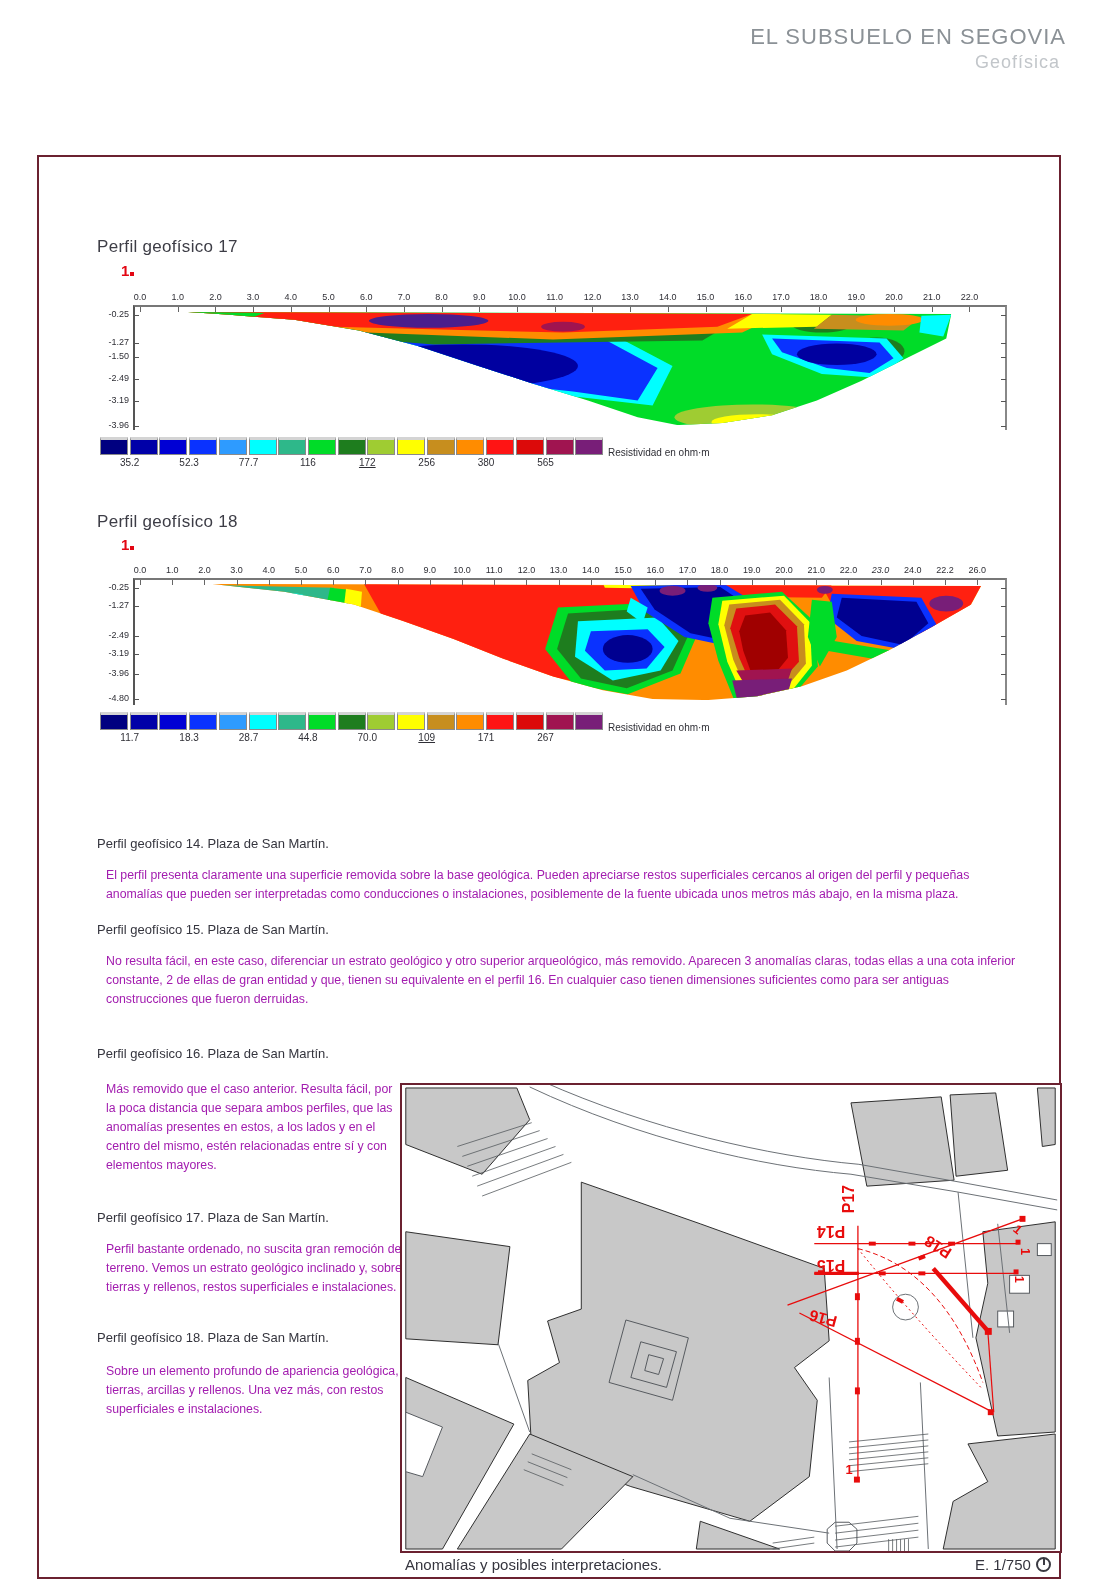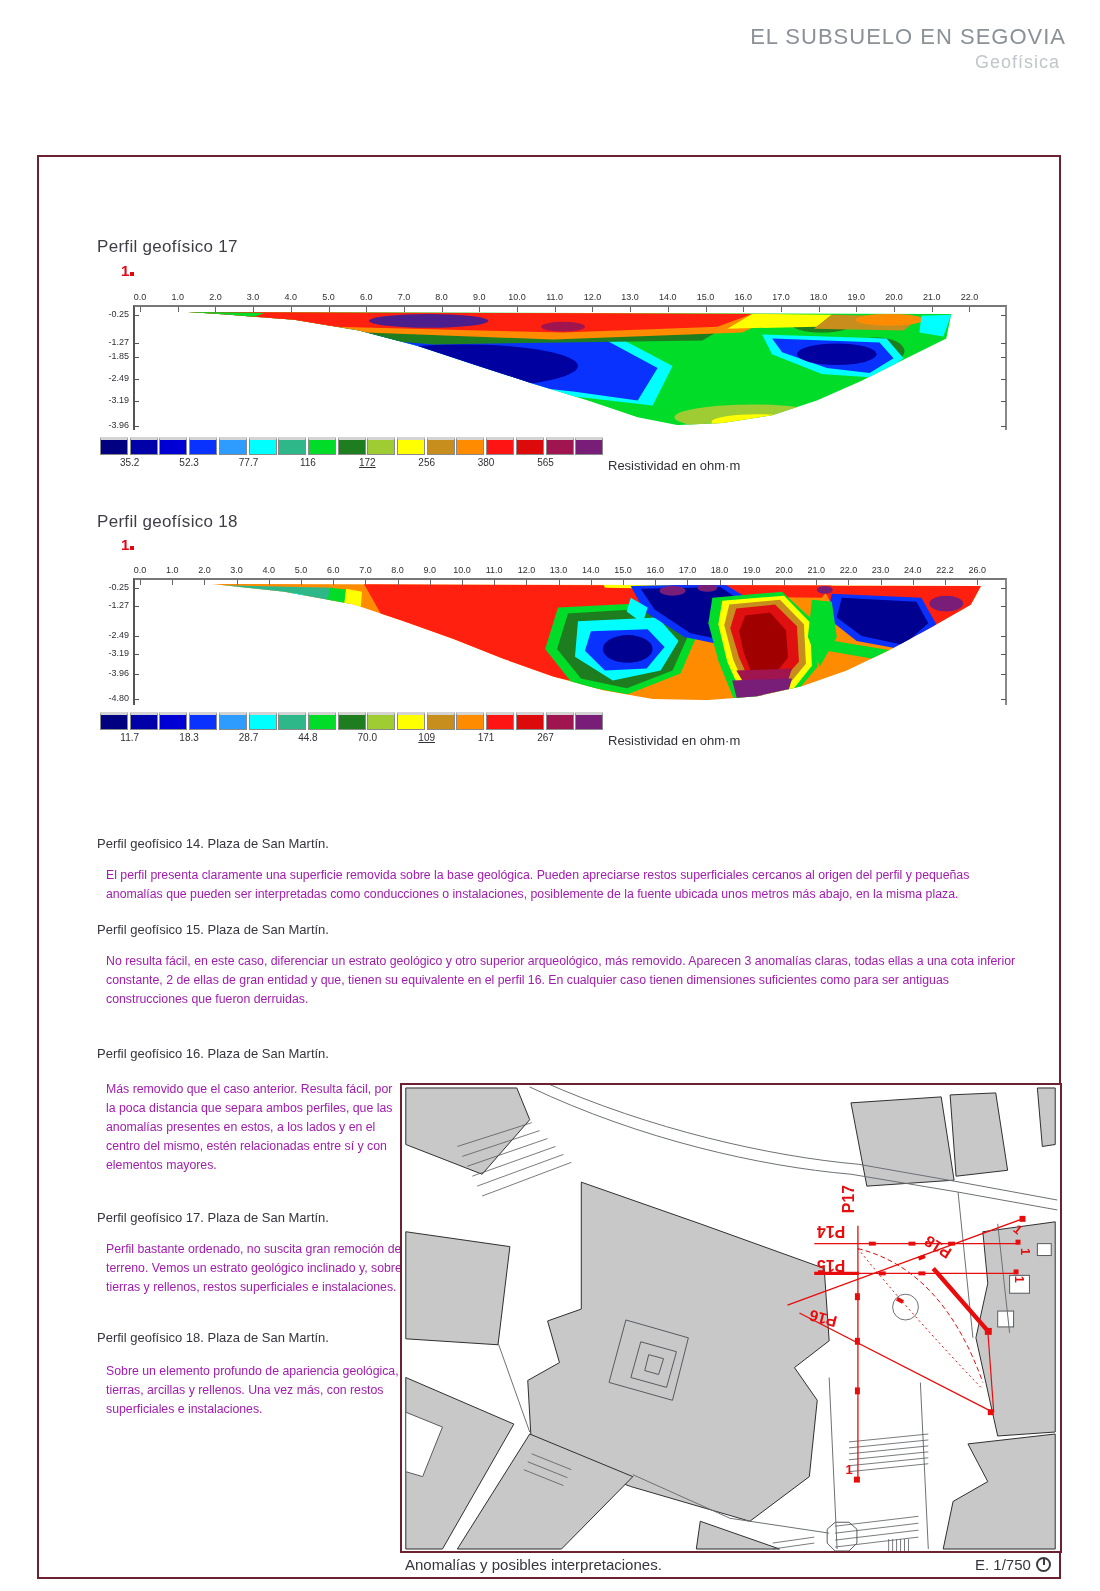--- a/index.html
+++ b/index.html
@@ -18,21 +18,21 @@
   .chart svg.blob{position:absolute;left:0;top:0;width:100%;height:100%;}
   .xlab{position:absolute;top:-15px;transform:translateX(-50%);font-size:9px;color:#2f2f36;white-space:nowrap;}
   .xtk{position:absolute;top:0;width:1px;height:5px;background:#666;}
   .ylab{position:absolute;left:-42px;width:36px;text-align:right;font-size:9px;color:#2f2f36;}
   .ytkl{position:absolute;left:-1px;width:5px;height:1px;background:#555;}
   .ytkr{position:absolute;right:-1px;width:5px;height:1px;background:#555;}
   
   .legend{position:absolute;left:100px;height:40px;}
   .sw{position:absolute;top:0;width:26px;height:14px;border:1px solid #8a8a8a;border-top:3px solid #d4d4d4;box-sizing:content-box;}
   .lv{position:absolute;top:20px;width:44px;margin-left:-22px;text-align:center;font-size:10px;color:#2f2f36;}
-  .lunit{position:absolute;top:21px;left:508px;font-size:13px;color:#2f2f36;white-space:nowrap;}
+  .lunit{position:absolute;top:10px;left:508px;font-size:10px;color:#2f2f36;white-space:nowrap;}
   
   .sec-h{position:absolute;left:97px;font-size:13px;color:#35353e;}
   .sec-b{position:absolute;left:97px;font-size:12.3px;line-height:1.55;color:#a21caf;margin-left:9px;}
   
   .map{position:absolute;left:400px;top:1083px;width:662px;height:470px;border:2px solid #6b2130;box-sizing:border-box;background:#fff;overflow:hidden;}
   .map svg{width:100%;height:100%;display:block;}
   .caption{position:absolute;left:405px;top:1556px;font-size:15px;color:#35353e;}
   .scale{position:absolute;left:975px;top:1556px;font-size:15px;color:#35353e;}
   .clock{position:absolute;left:1036px;top:1557px;width:15px;height:15px;border:2px solid #3a3a42;border-radius:50%;box-sizing:border-box;}
   .clock::after{content:"";position:absolute;left:50%;top:0;width:2px;height:6px;margin-left:-1px;background:#3a3a42;}
@@ -127,21 +127,21 @@
     <span class="xlab" style="left: 796.7px;">21.0</span>
     <i class="xtk" style="left: 796.7px;"></i>
     <span class="xlab" style="left: 834.4px;">22.0</span>
     <i class="xtk" style="left: 834.4px;"></i>
     <span class="ylab" style="top: 2px;">-0.25</span>
     <i class="ytkl" style="top: 8px;"></i>
     <i class="ytkr" style="top: 8px;"></i>
     <span class="ylab" style="top: 30px;">-1.27</span>
     <i class="ytkl" style="top: 36px;"></i>
     <i class="ytkr" style="top: 36px;"></i>
-    <span class="ylab" style="top: 44px;">-1.85</span>
+    <span class="ylab" style="top: 44px;">-1.50</span>
     <i class="ytkl" style="top: 50px;"></i>
     <i class="ytkr" style="top: 50px;"></i>
     <span class="ylab" style="top: 66px;">-2.49</span>
     <i class="ytkl" style="top: 72px;"></i>
     <i class="ytkr" style="top: 72px;"></i>
     <span class="ylab" style="top: 88px;">-3.19</span>
     <i class="ytkl" style="top: 94px;"></i>
     <i class="ytkr" style="top: 94px;"></i>
     <span class="ylab" style="top: 113px;">-3.96</span>
     <i class="ytkl" style="top: 119px;"></i>
@@ -266,21 +266,21 @@
     <span class="xlab" style="left: 584.6px;">18.0</span>
     <i class="xtk" style="left: 584.6px;"></i>
     <span class="xlab" style="left: 616.8px;">19.0</span>
     <i class="xtk" style="left: 616.8px;"></i>
     <span class="xlab" style="left: 649px;">20.0</span>
     <i class="xtk" style="left: 649px;"></i>
     <span class="xlab" style="left: 681.2px;">21.0</span>
     <i class="xtk" style="left: 681.2px;"></i>
     <span class="xlab" style="left: 713.4px;">22.0</span>
     <i class="xtk" style="left: 713.4px;"></i>
-    <span class="xlab" style="left: 745.6px;">23.0</span>
+    <span class="xlab" style="left: 745.6px; font-style: italic;">23.0</span>
     <i class="xtk" style="left: 745.6px;"></i>
     <span class="xlab" style="left: 777.8px;">24.0</span>
     <i class="xtk" style="left: 777.8px;"></i>
     <span class="xlab" style="left: 810px;">22.2</span>
     <i class="xtk" style="left: 810px;"></i>
     <span class="xlab" style="left: 842.2px;">26.0</span>
     <i class="xtk" style="left: 842.2px;"></i>
     <span class="ylab" style="top: 2px;">-0.25</span>
     <i class="ytkl" style="top: 8px;"></i>
     <i class="ytkr" style="top: 8px;"></i>

